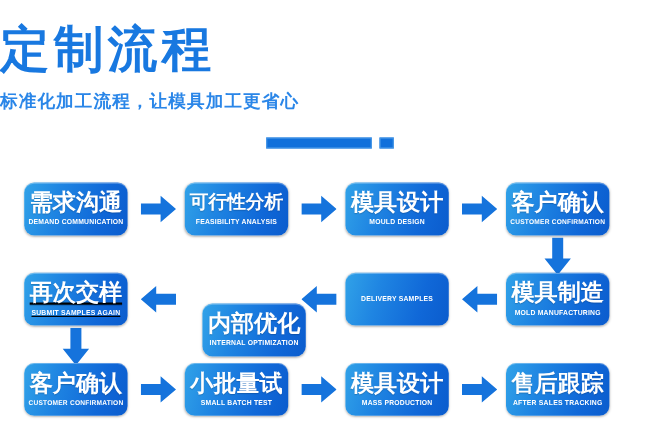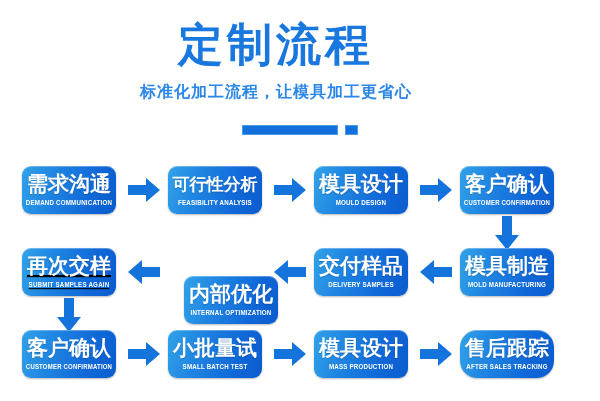--- a/index.html
+++ b/index.html
@@ -22,41 +22,41 @@
     height: 401px;
     background: #ffffff;
   }
 
   
   .header {
     position: absolute;
     left: 0;
     top: 0;
     width: 552px;
-    text-align: center;
+    text-align: left;
   }
   .main-title {
     margin: 0;
     padding-top: 16px;
     font-size: 45px;
     line-height: 58px;
     font-weight: bold;
     color: #1878e0;
     letter-spacing: 4px;
     font-family: "DejaVu Sans", "Liberation Sans", sans-serif;
   }
   .sub-title {
     margin: 0;
     padding-top: 8px;
     font-size: 16px;
     line-height: 22px;
     font-weight: bold;
     color: #2a86e8;
     letter-spacing: 1px;
-    font-family: Liberation Mono, monospace;
+    font-family: Liberation Serif, serif;
   }
   .divider-wrap {
     position: absolute;
     left: 0;
     top: 124px;
     width: 600px;
     height: 12px;
     display: flex;
     justify-content: center;
     align-items: center;
@@ -191,21 +191,20 @@
   <div class="node" style="left:184px; top:248px;margin-top:28px;">
     <span class="cn">内部优化</span>
     <span class="en">INTERNAL OPTIMIZATION</span>
   </div>
   <div class="arrow-h" style="left:274px; top:259px;">
     <svg width="32" height="26" viewBox="0 0 32 26">
         <path d="M32 8 H14 V1 L0 13 L14 25 V18 H32 Z" fill="#1573dc"></path>
       </svg>
   </div>
   <div class="node" style="left:314px; top:248px;">
-    <span class="cn">交付样品</span>
     <span class="en">DELIVERY SAMPLES</span>
   </div>
   <div class="arrow-h" style="left:420px; top:259px;">
     <svg width="32" height="26" viewBox="0 0 32 26">
         <path d="M32 8 H14 V1 L0 13 L14 25 V18 H32 Z" fill="#1573dc"></path>
       </svg>
   </div>
   <div class="node" style="left:460px; top:248px;">
     <span class="cn">模具制造</span>
     <span class="en">MOLD MANUFACTURING</span>
@@ -237,18 +236,18 @@
   </div>
   <div class="node" style="left:314px; top:330px;">
     <span class="cn">模具设计</span>
     <span class="en">MASS PRODUCTION</span>
   </div>
   <div class="arrow-h" style="left:420px; top:341px;">
     <svg width="32" height="26" viewBox="0 0 32 26">
         <path d="M0 8 H18 V1 L32 13 L18 25 V18 H0 Z" fill="#1573dc"></path>
       </svg>
   </div>
-  <div class="node" style="left:460px; top:330px;border-radius:17px;">
+  <div class="node" style="left:460px; top:330px;">
     <span class="cn">售后跟踪</span>
     <span class="en">AFTER SALES TRACKING</span>
   </div>
 
 </div>
 
 </body></html>

